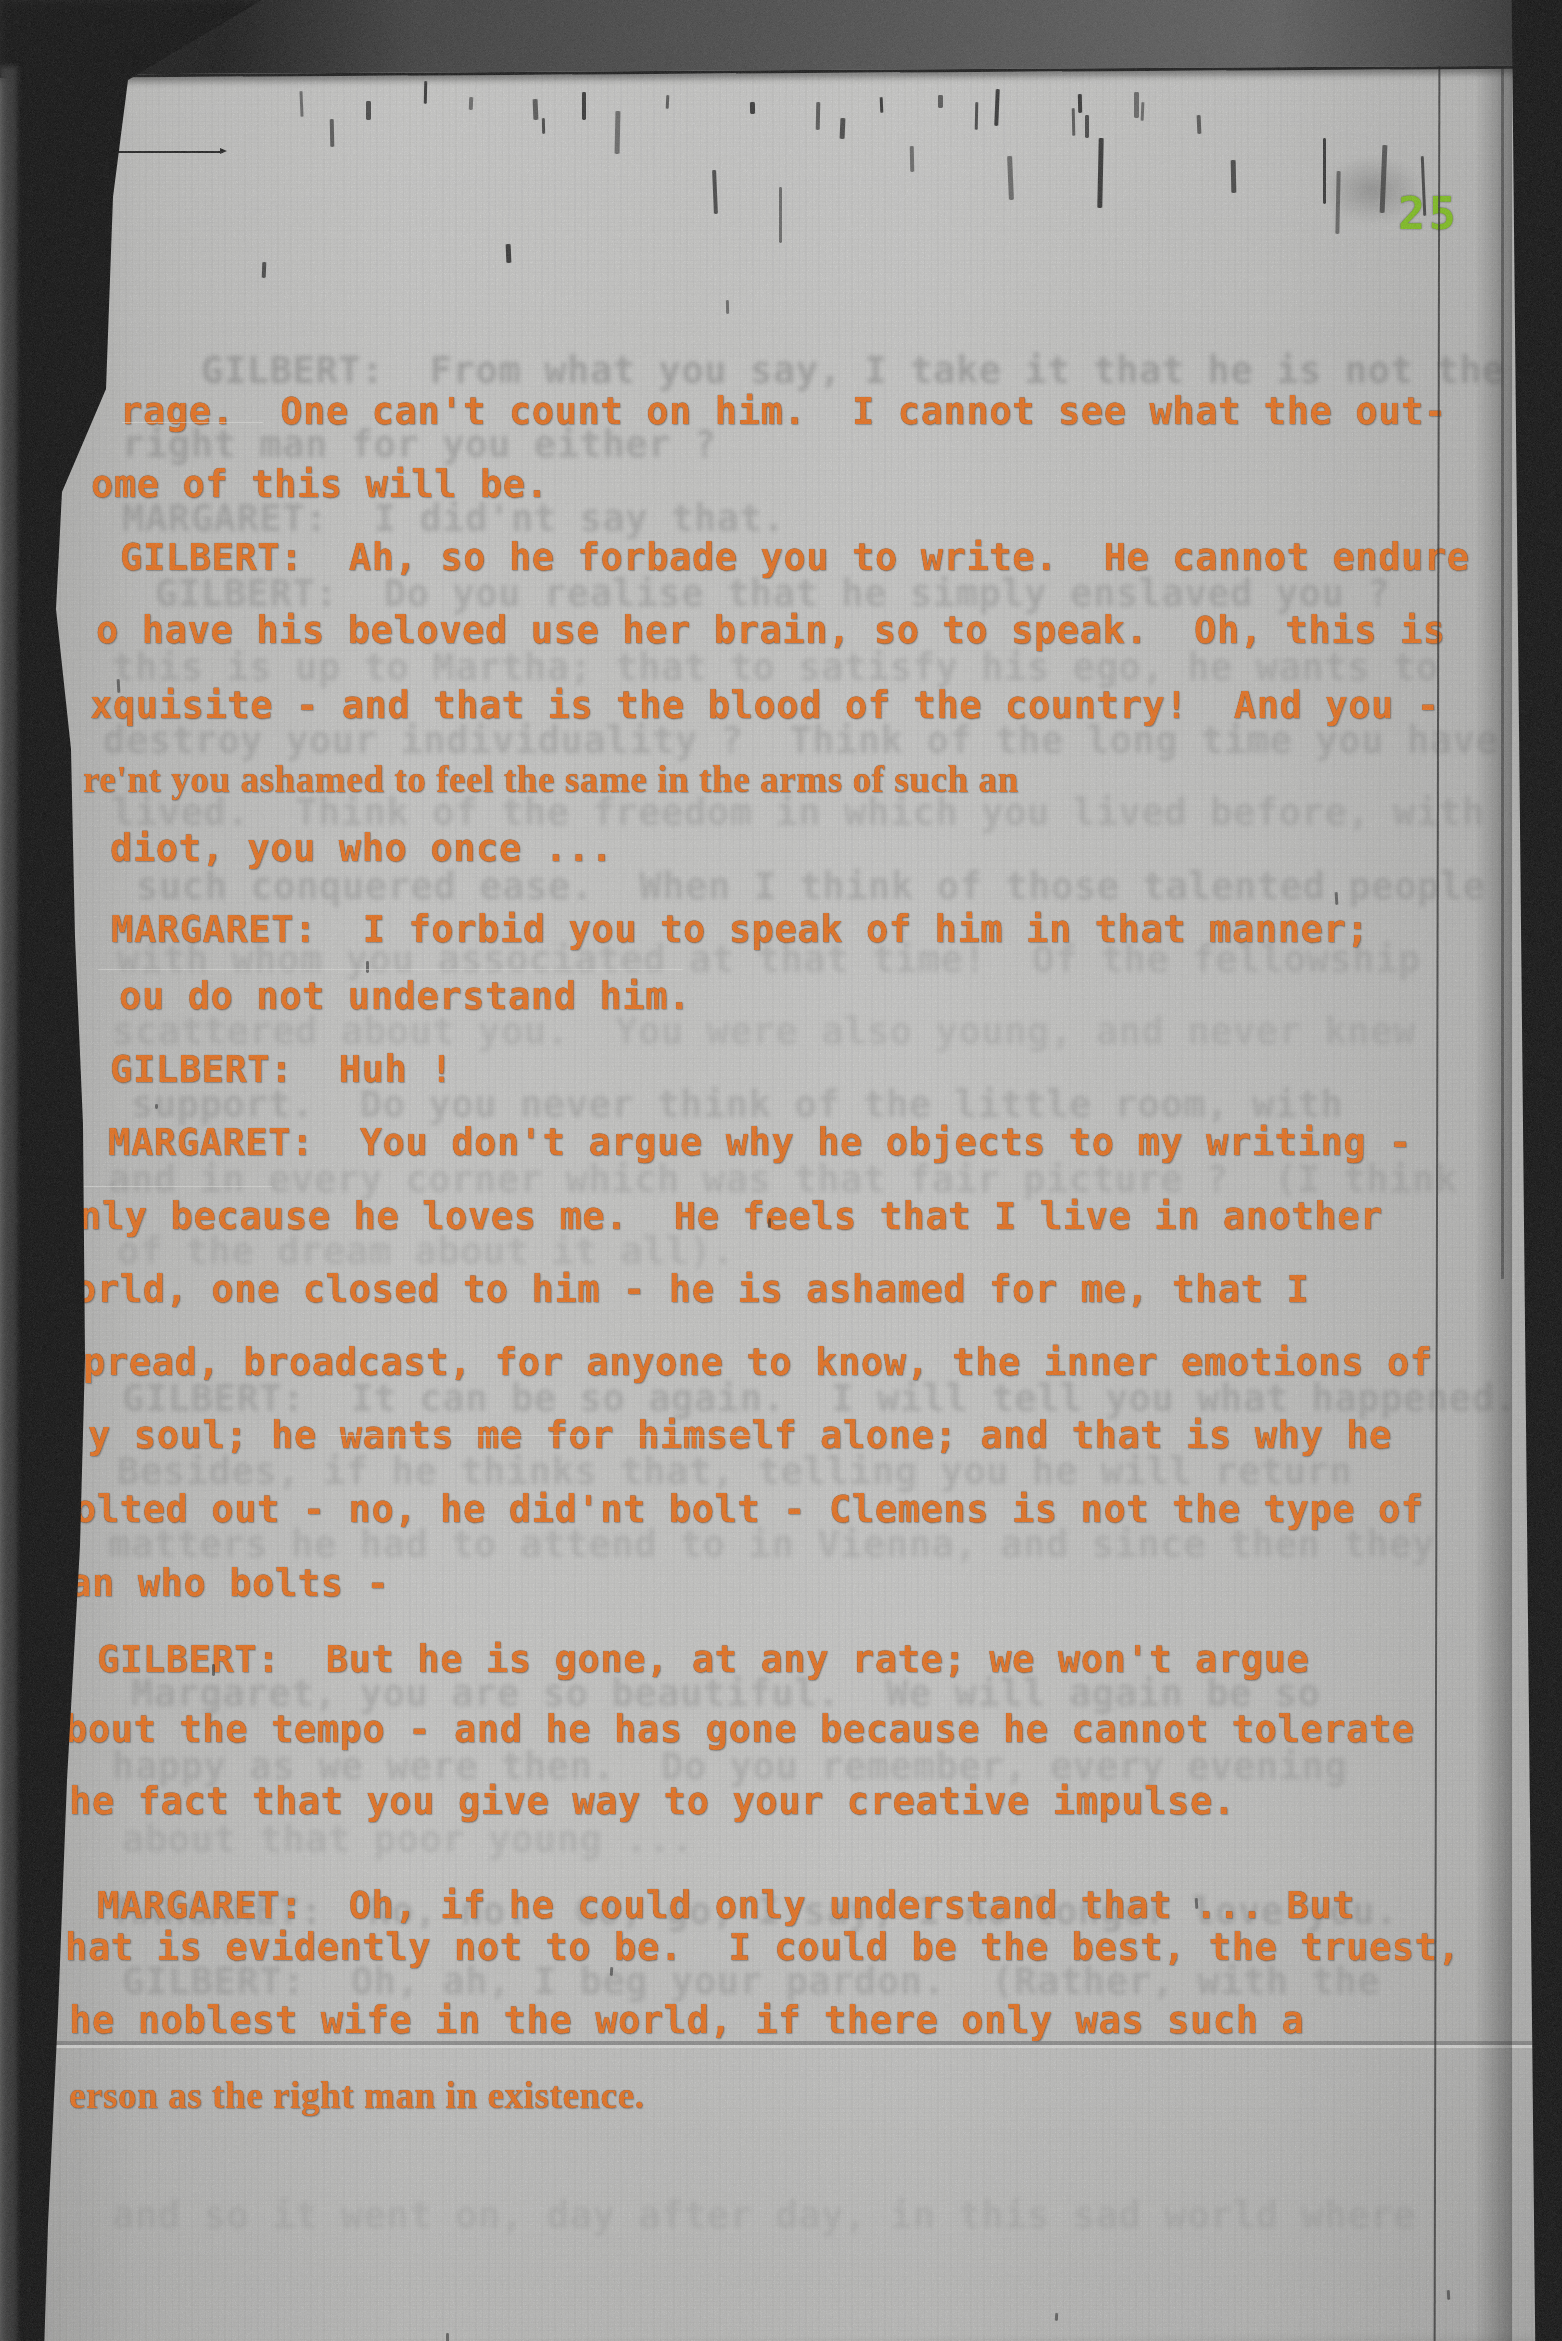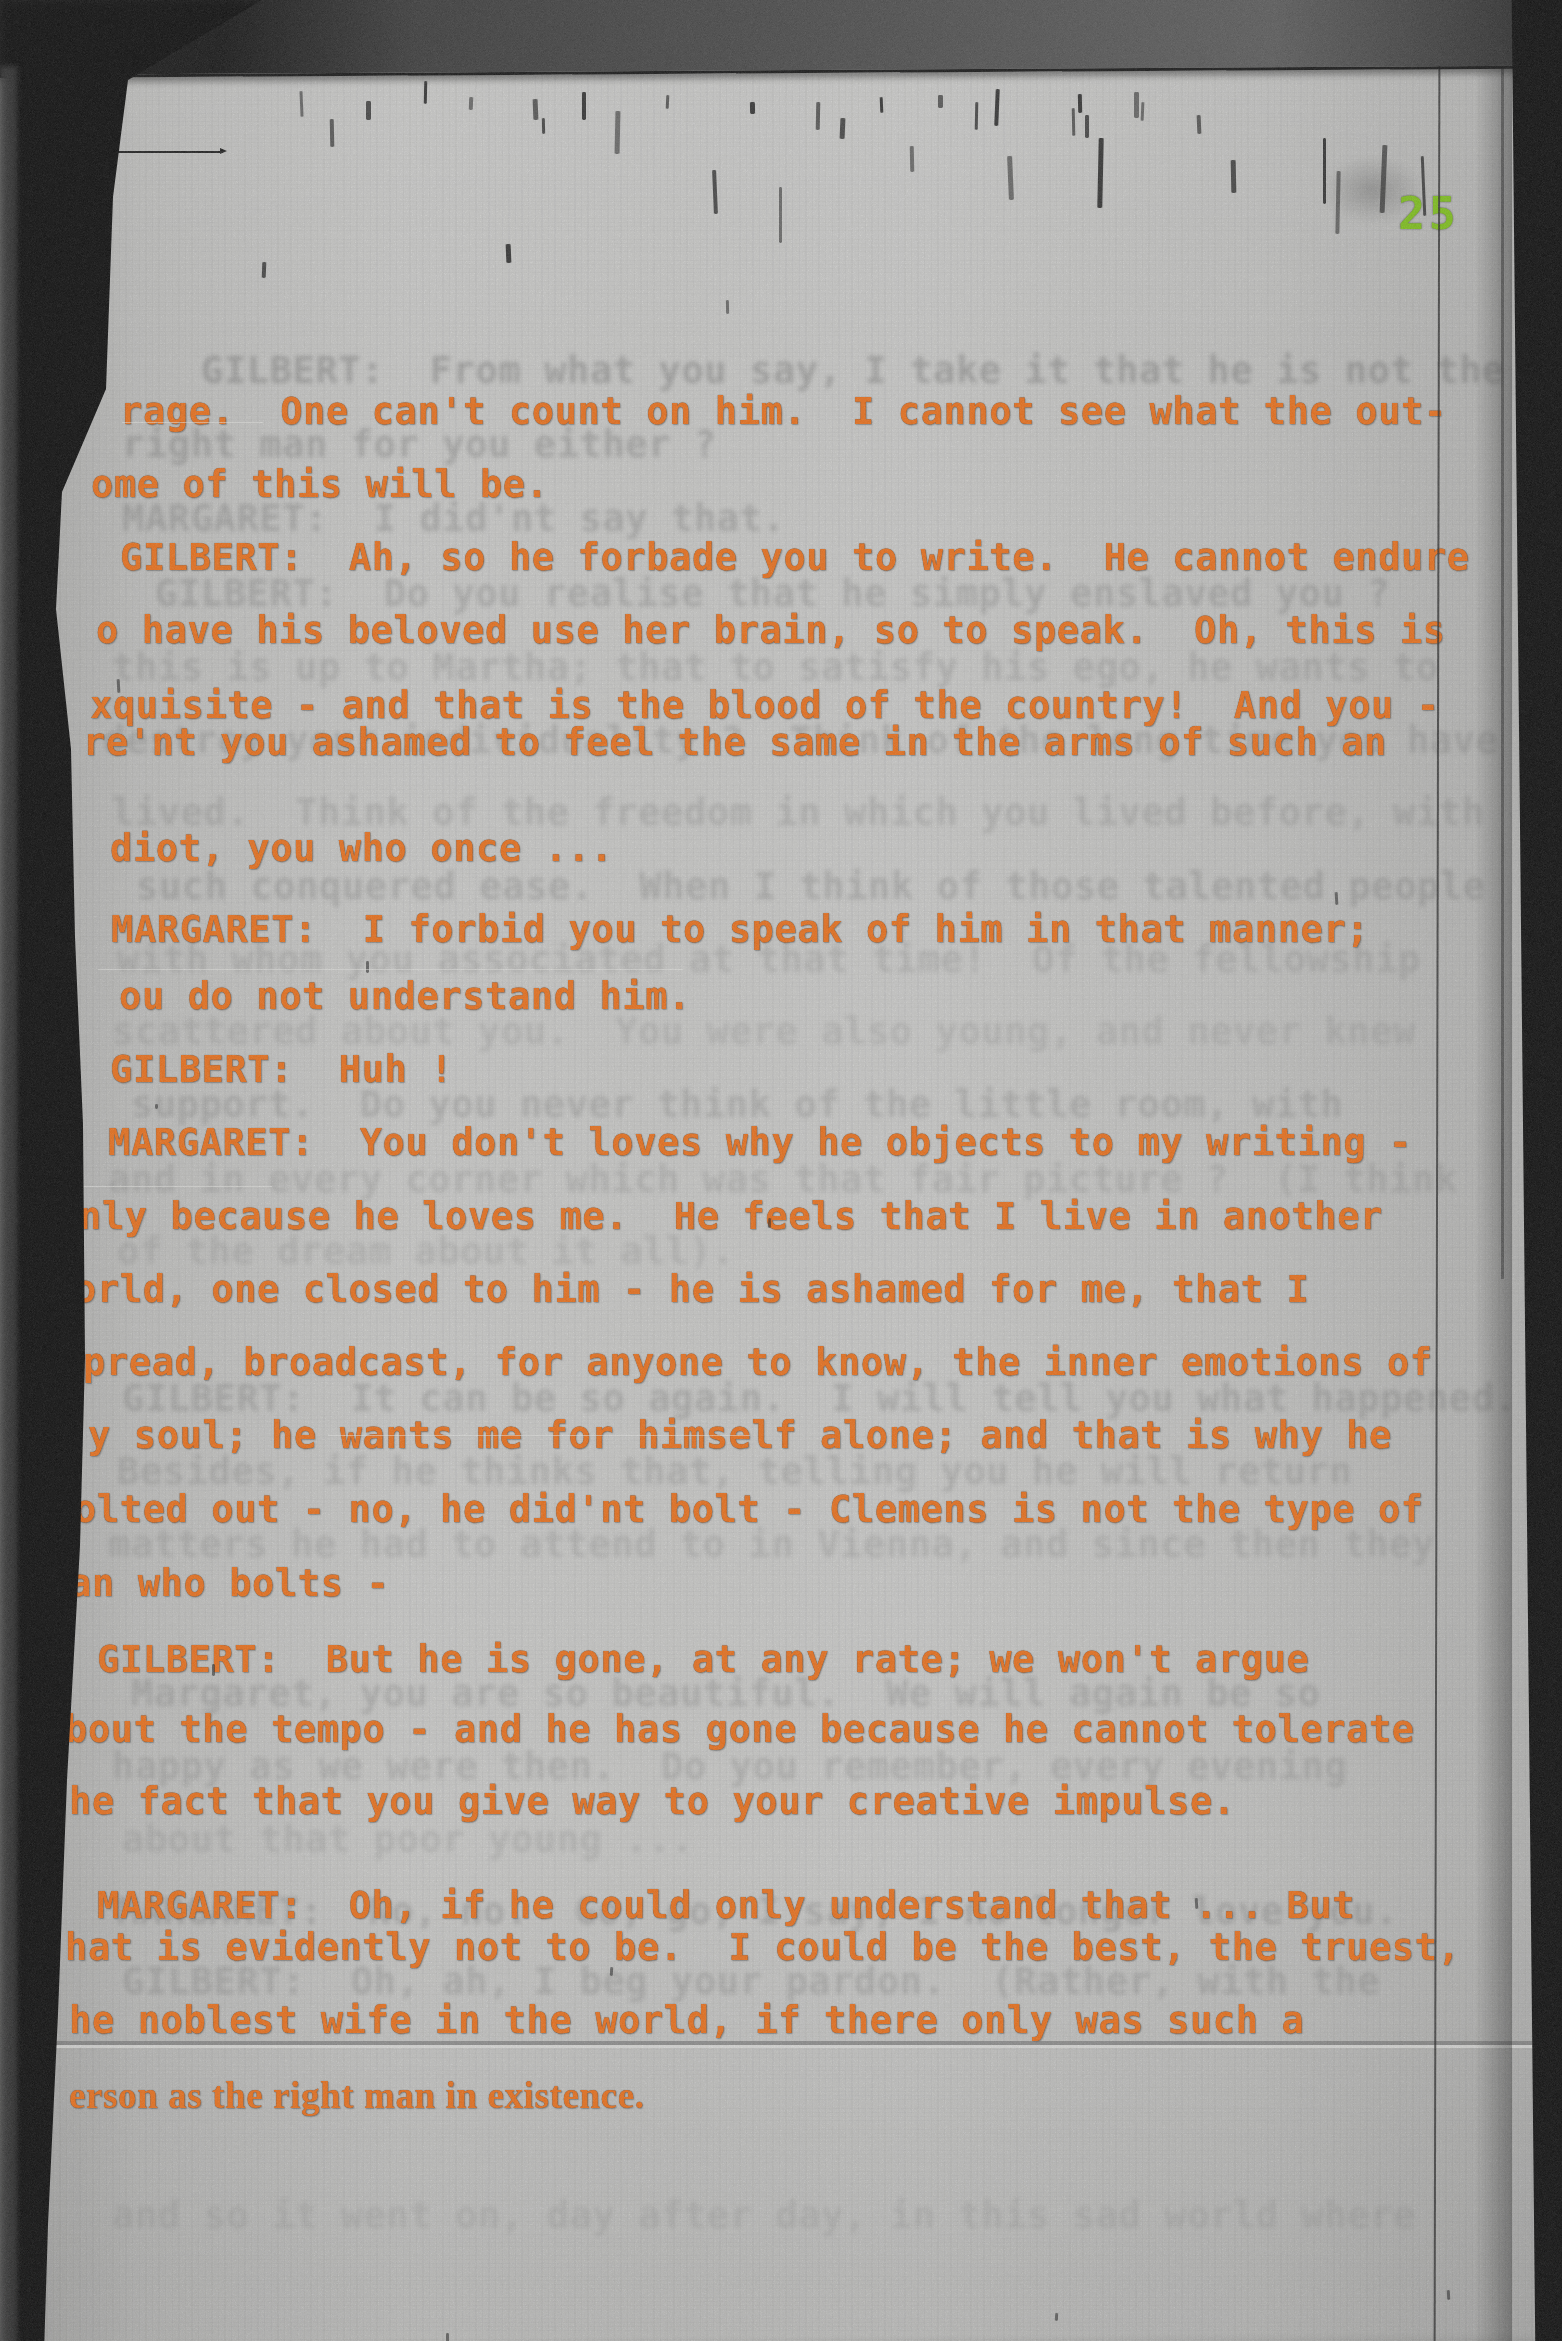--- a/index.html
+++ b/index.html
@@ -95,26 +95,26 @@
       <div class="line ghost" style="left: 112px; top: 1746px; opacity: 0.18;">happy as we were then.  Do you remember, every evening</div>
       <div class="line ghost" style="left: 122px; top: 1819px; opacity: 0.14;">about that poor young ...</div>
       <div class="line ghost" style="left: 117px; top: 1891px; opacity: 0.22;">MARGARET:  No, no.  Go, go, I say; I no longer love you.</div>
       <div class="line ghost" style="left: 122px; top: 1961px; opacity: 0.2;">GILBERT:  Oh, ah, I beg your pardon.  (Rather, with the</div>
       <div class="line ghost" style="left: 112px; top: 2195px; opacity: 0.12;">and so it went on, day after day, in this sad world where</div>
       <div class="line typed" style="left: 120px; top: 391px;">rage.  One can't count on him.  I cannot see what the out-</div>
       <div class="line typed" style="left: 91px; top: 464px;">ome of this will be.</div>
       <div class="line typed" style="left: 120px; top: 537px;">GILBERT:  Ah, so he forbade you to write.  He cannot endure</div>
       <div class="line typed" style="left: 96px; top: 610px;">o have his beloved use her brain, so to speak.  Oh, this is</div>
       <div class="line typed" style="left: 90px; top: 685px;">xquisite - and that is the blood of the country!  And you -</div>
-      <div class="line typed" style="left: 83px; top: 722px;">re'nt you ashamed to feel the same in the arms of such an</div>
+      <div class="line typed" style="left: 83px; top: 759px; font-family: Liberation Serif, serif;">re'nt you ashamed to feel the same in the arms of such an</div>
       <div class="line typed" style="left: 110px; top: 828px;">diot, you who once ...</div>
       <div class="line typed" style="left: 111px; top: 909px;">MARGARET:  I forbid you to speak of him in that manner;</div>
       <div class="line typed" style="left: 79px; top: 976px; padding-left: 40px;">ou do not understand him.</div>
       <div class="line typed" style="left: 110px; top: 1049px;">GILBERT:  Huh !</div>
-      <div class="line typed" style="left: 108px; top: 1122px;">MARGARET:  You don't loves why he objects to my writing -</div>
+      <div class="line typed" style="left: 108px; top: 1122px;">MARGARET:  You don't argue why he objects to my writing -</div>
       <div class="line typed" style="left: 79px; top: 1196px;">nly because he loves me.  He feels that I live in another</div>
       <div class="line typed" style="left: 74px; top: 1269px;">orld, one closed to him - he is ashamed for me, that I</div>
       <div class="line typed" style="left: 83px; top: 1342px;">pread, broadcast, for anyone to know, the inner emotions of</div>
       <div class="line typed" style="left: 88px; top: 1415px;">y soul; he wants me for himself alone; and that is why he</div>
       <div class="line typed" style="left: 74px; top: 1489px;">olted out - no, he did'nt bolt - Clemens is not the type of</div>
       <div class="line typed" style="left: 69px; top: 1563px;">an who bolts -</div>
       <div class="line typed" style="left: 97px; top: 1639px;">GILBERT:  But he is gone, at any rate; we won't argue</div>
       <div class="line typed" style="left: 65px; top: 1709px;">bout the tempo - and he has gone because he cannot tolerate</div>
       <div class="line typed" style="left: 69px; top: 1781px;">he fact that you give way to your creative impulse.</div>
       <div class="line typed" style="left: 97px; top: 1858px; margin-top: 27px;">MARGARET:  Oh, if he could only understand that ... But</div>

